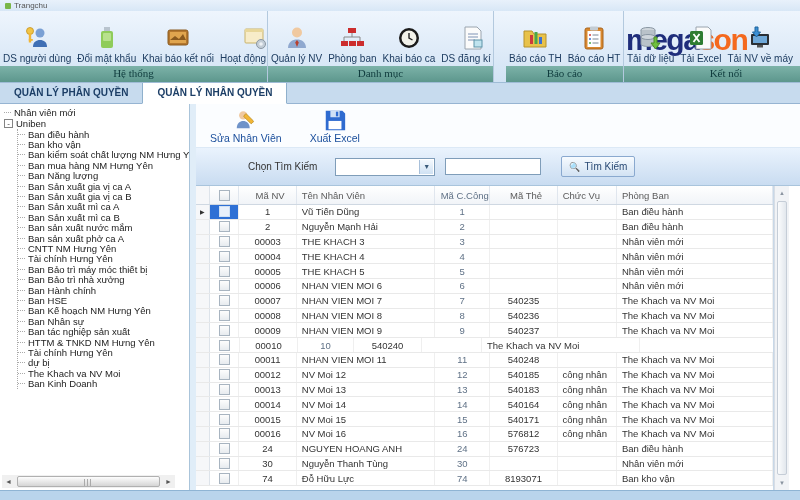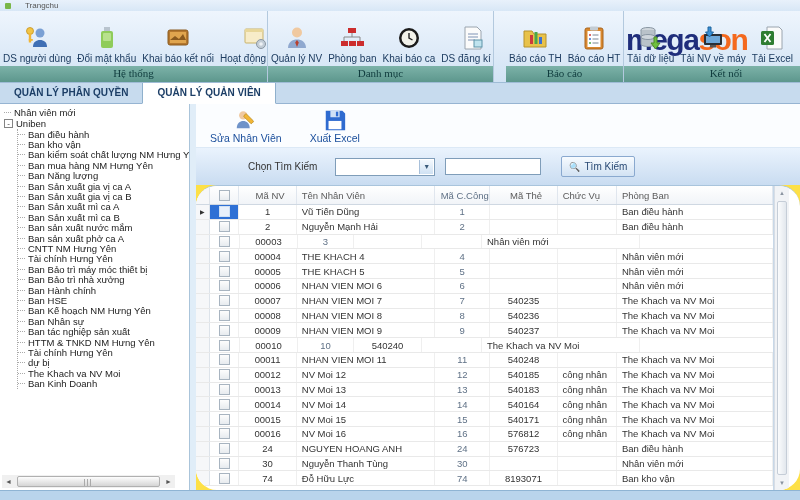--- a/index.html
+++ b/index.html
@@ -1,21 +1,21 @@
 <!DOCTYPE html>
 <html><head>
 <meta charset="utf-8">
 <style>
   * { margin:0; padding:0; box-sizing:border-box; }
   html,body { width:800px; height:500px; overflow:hidden; }
   body { font-family:"Liberation Sans", sans-serif; background:#cfe3f5; position:relative; }
   .app { width:800px; height:500px; position:relative; overflow:hidden; }
 
   
-  .titlebar { height:11px; background:linear-gradient(#e8f1fb,#d8e7f6); display:flex; align-items:center; gap:14px; padding-left:5px; font-size:8px; color:#555; }
+  .titlebar { height:11px; background:linear-gradient(#e8f1fb,#d8e7f6); display:flex; align-items:center; gap:3px; padding-left:5px; font-size:8px; color:#555; }
   .titledot { width:6px; height:6px; background:#7ab648; border-radius:1px; }
 
   
   .ribbon { height:72px; background:linear-gradient(#eef5fd,#d2e3f4); border-bottom:1px solid #9fbcd6; display:flex; position:relative; }
   .ribbon-group { display:flex; flex-direction:column; border-right:1px solid #b3c9de; overflow:hidden; }
   .rg-buttons { flex:1; display:flex; align-items:flex-start; justify-content:space-evenly; padding-top:12px; position:relative; z-index:2; }
   .rg-caption { height:16px; background:linear-gradient(#7cb2a8,#5d978d); color:#103c3e; font-family:"Liberation Serif", serif; font-size:11px; text-align:center; line-height:15px; position:relative; z-index:2; }
   .ribbon-btn { display:flex; flex-direction:column; align-items:center; padding:2px 3px; font-size:10px; color:#1d3c60; white-space:nowrap; cursor:default; }
   .rb-icon svg { width:26px; height:26px; display:block; }
   .rb-label { margin-top:2px; }
@@ -48,21 +48,21 @@
   .tool-btn svg { width:26px; height:24px; display:block; }
 
   .searchbar { height:38px; background:linear-gradient(#eaf3fd,#c9dcf1); border-top:1px solid #dce9f6; display:flex; align-items:center; padding-left:52px; }
   .search-label { font-size:10px; color:#333; margin-right:18px; }
   .combo { width:100px; height:18px; background:#fff; border:1px solid #7f9db9; position:relative; }
   .combo-btn { position:absolute; right:1px; top:1px; bottom:1px; width:14px; background:linear-gradient(#f4f9fe,#cfe1f3); border-left:1px solid #a8c0da; font-size:7px; color:#3a5a7a; display:flex; align-items:center; justify-content:center; }
   .search-input { width:96px; height:17px; border:1px solid #7f9db9; margin-left:10px; font-size:10px; padding:0 3px; }
   .search-btn { margin-left:20px; width:74px; height:21px; background:linear-gradient(#f7fbff,#d2e2f3); border:1px solid #8aa9cf; border-radius:2px; font-size:10px; color:#2a4a74; display:flex; align-items:center; justify-content:center; gap:4px; cursor:default; }
   .mag { font-size:9px; color:#6b87a8; }
 
-  .gridwrap { flex:1; display:flex; border-top:1px solid #a9c4dc; background:#fff; overflow:hidden;border-radius:21px; }
+  .gridwrap { flex:1; display:flex; border-top:1px solid #a9c4dc; background:#fff; overflow:hidden; }
   .grid { width:578px; border-right:1px solid #c8d8e8; }
   .grid-header { display:flex; height:19px; background:linear-gradient(#ffffff,#f1f4f8); border-bottom:1px solid #cfd8e2; color:#5a5a5a; font-size:9.5px; }
   .gh-cell { border-right:1px solid #e0e6ee; display:flex; align-items:center; padding-left:5px; overflow:hidden; white-space:nowrap; }
   .grid-row { display:flex; height:14.8px; border-bottom:1px solid #e9e9e9; font-size:9.5px; color:#333; }
   .gr-cell { border-right:1px solid #efefef; overflow:hidden; white-space:nowrap; display:flex; align-items:center; }
   .c-ind { width:14px; justify-content:center; font-size:6px; color:#333; padding-left:0 !important; background:#f6f7f9; border-right:1px solid #dde3ea; }
   .c-cb  { width:30px; justify-content:center; padding-left:0 !important; }
   .c-ma  { width:58px; justify-content:center; }
   .c-ten { width:140px; padding-left:5px; }
   .c-cc  { width:56px; justify-content:center; color:#5f7186; }
@@ -224,37 +224,37 @@
                   <path d="M3 5v14c0 1.4 3.1 2.5 7 2.5s7-1.1 7-2.5V5" fill="#b9c2c9" stroke="#8a97a3"></path>
                   <ellipse cx="10" cy="12" rx="7" ry="2.5" fill="#cfd6dc" stroke="#8a97a3"></ellipse>
                   <path d="M19 12v6h3l-4.5 6-4.5-6h3v-6z" fill="#6fbf3f" stroke="#4c8c28"></path>
                 </svg>
               </span>
               <span class="rb-label">Tải dữ liệu</span>
             </div>
             <div class="ribbon-btn">
               <span class="rb-icon">
                 <svg viewBox="0 0 26 26">
+                  <path d="M8 2h12l3 3v19H8z" fill="#fbfbfb" stroke="#9aa4ae"></path>
+                  <rect x="2" y="6" width="13" height="14" rx="1.5" fill="#2f7d32"></rect>
+                  <path d="M5.5 9l6 8m0-8l-6 8" stroke="#fff" stroke-width="1.8"></path>
+                </svg>
+              </span>
+              <span class="rb-label">Tải Excel</span>
+            </div>
+            <div class="ribbon-btn">
+              <span class="rb-icon">
+                <svg viewBox="0 0 26 26">
                   <rect x="4" y="9" width="18" height="11" rx="1" fill="#2a2f35"></rect>
                   <rect x="6" y="11" width="14" height="7" fill="#6fa8d8"></rect>
                   <rect x="10" y="20" width="6" height="2.5" fill="#555"></rect>
                   <path d="M8 2v5h-2.5l4 5 4-5H11V2z" fill="#3b8fd4" stroke="#1f659e"></path>
                 </svg>
               </span>
               <span class="rb-label">Tải NV về máy</span>
-            </div>
-            <div class="ribbon-btn">
-              <span class="rb-icon">
-                <svg viewBox="0 0 26 26">
-                  <path d="M8 2h12l3 3v19H8z" fill="#fbfbfb" stroke="#9aa4ae"></path>
-                  <rect x="2" y="6" width="13" height="14" rx="1.5" fill="#2f7d32"></rect>
-                  <path d="M5.5 9l6 8m0-8l-6 8" stroke="#fff" stroke-width="1.8"></path>
-                </svg>
-              </span>
-              <span class="rb-label">Tải Excel</span>
             </div>
             <div class="ribbon-btn">
               <span class="rb-icon">
                 <svg viewBox="0 0 26 26">
                   <rect x="4" y="9" width="18" height="11" rx="1" fill="#2a2f35"></rect>
                   <rect x="6" y="11" width="14" height="7" fill="#6fa8d8"></rect>
                   <rect x="10" y="20" width="6" height="2.5" fill="#555"></rect>
                   <path d="M8 2v5h-2.5l4 5 4-5H11V2z" fill="#3b8fd4" stroke="#1f659e"></path>
                 </svg>
               </span>
@@ -264,21 +264,21 @@
           <div class="rg-caption">Kết nối</div>
         </div>
       </div>
     <div class="logo">
       <span id="logo1" style="color: rgb(31, 45, 123);">mega</span><span id="logo2" style="color: rgb(244, 105, 30);">son</span>
     </div>
   </div>
 
   <div class="tabstrip" id="tabstrip">
       <div class="tab">QUẢN LÝ PHÂN QUYỀN</div>
-      <div class="tab active">QUẢN LÝ QUẢN VIÊN</div>
+      <div class="tab active">QUẢN LÝ NHÂN QUYỀN</div>
     </div>
 
   <div class="content">
 
     <div class="tree-panel">
       <div class="t-root">
         <span class="t-conn"></span>
         <span>Nhân viên mới</span>
       </div>
       <div class="t-root">
@@ -472,20 +472,21 @@
                 <div class="gr-cell c-the"></div>
                 <div class="gr-cell c-cv"></div>
                 <div class="gr-cell c-pb">Ban điều hành</div>
               </div>
               <div class="grid-row">
                 <div class="gr-cell c-ind"></div>
                 <div class="gr-cell c-cb">
                   <span class="cb"></span>
                 </div>
                 <div class="gr-cell c-ma">00003</div>
+                <div class="gr-cell c-ten">THE KHACH 3</div>
                 <div class="gr-cell c-cc">3</div>
                 <div class="gr-cell c-the"></div>
                 <div class="gr-cell c-cv"></div>
                 <div class="gr-cell c-pb">Nhân viên mới</div>
               </div>
               <div class="grid-row">
                 <div class="gr-cell c-ind"></div>
                 <div class="gr-cell c-cb">
                   <span class="cb"></span>
                 </div>

